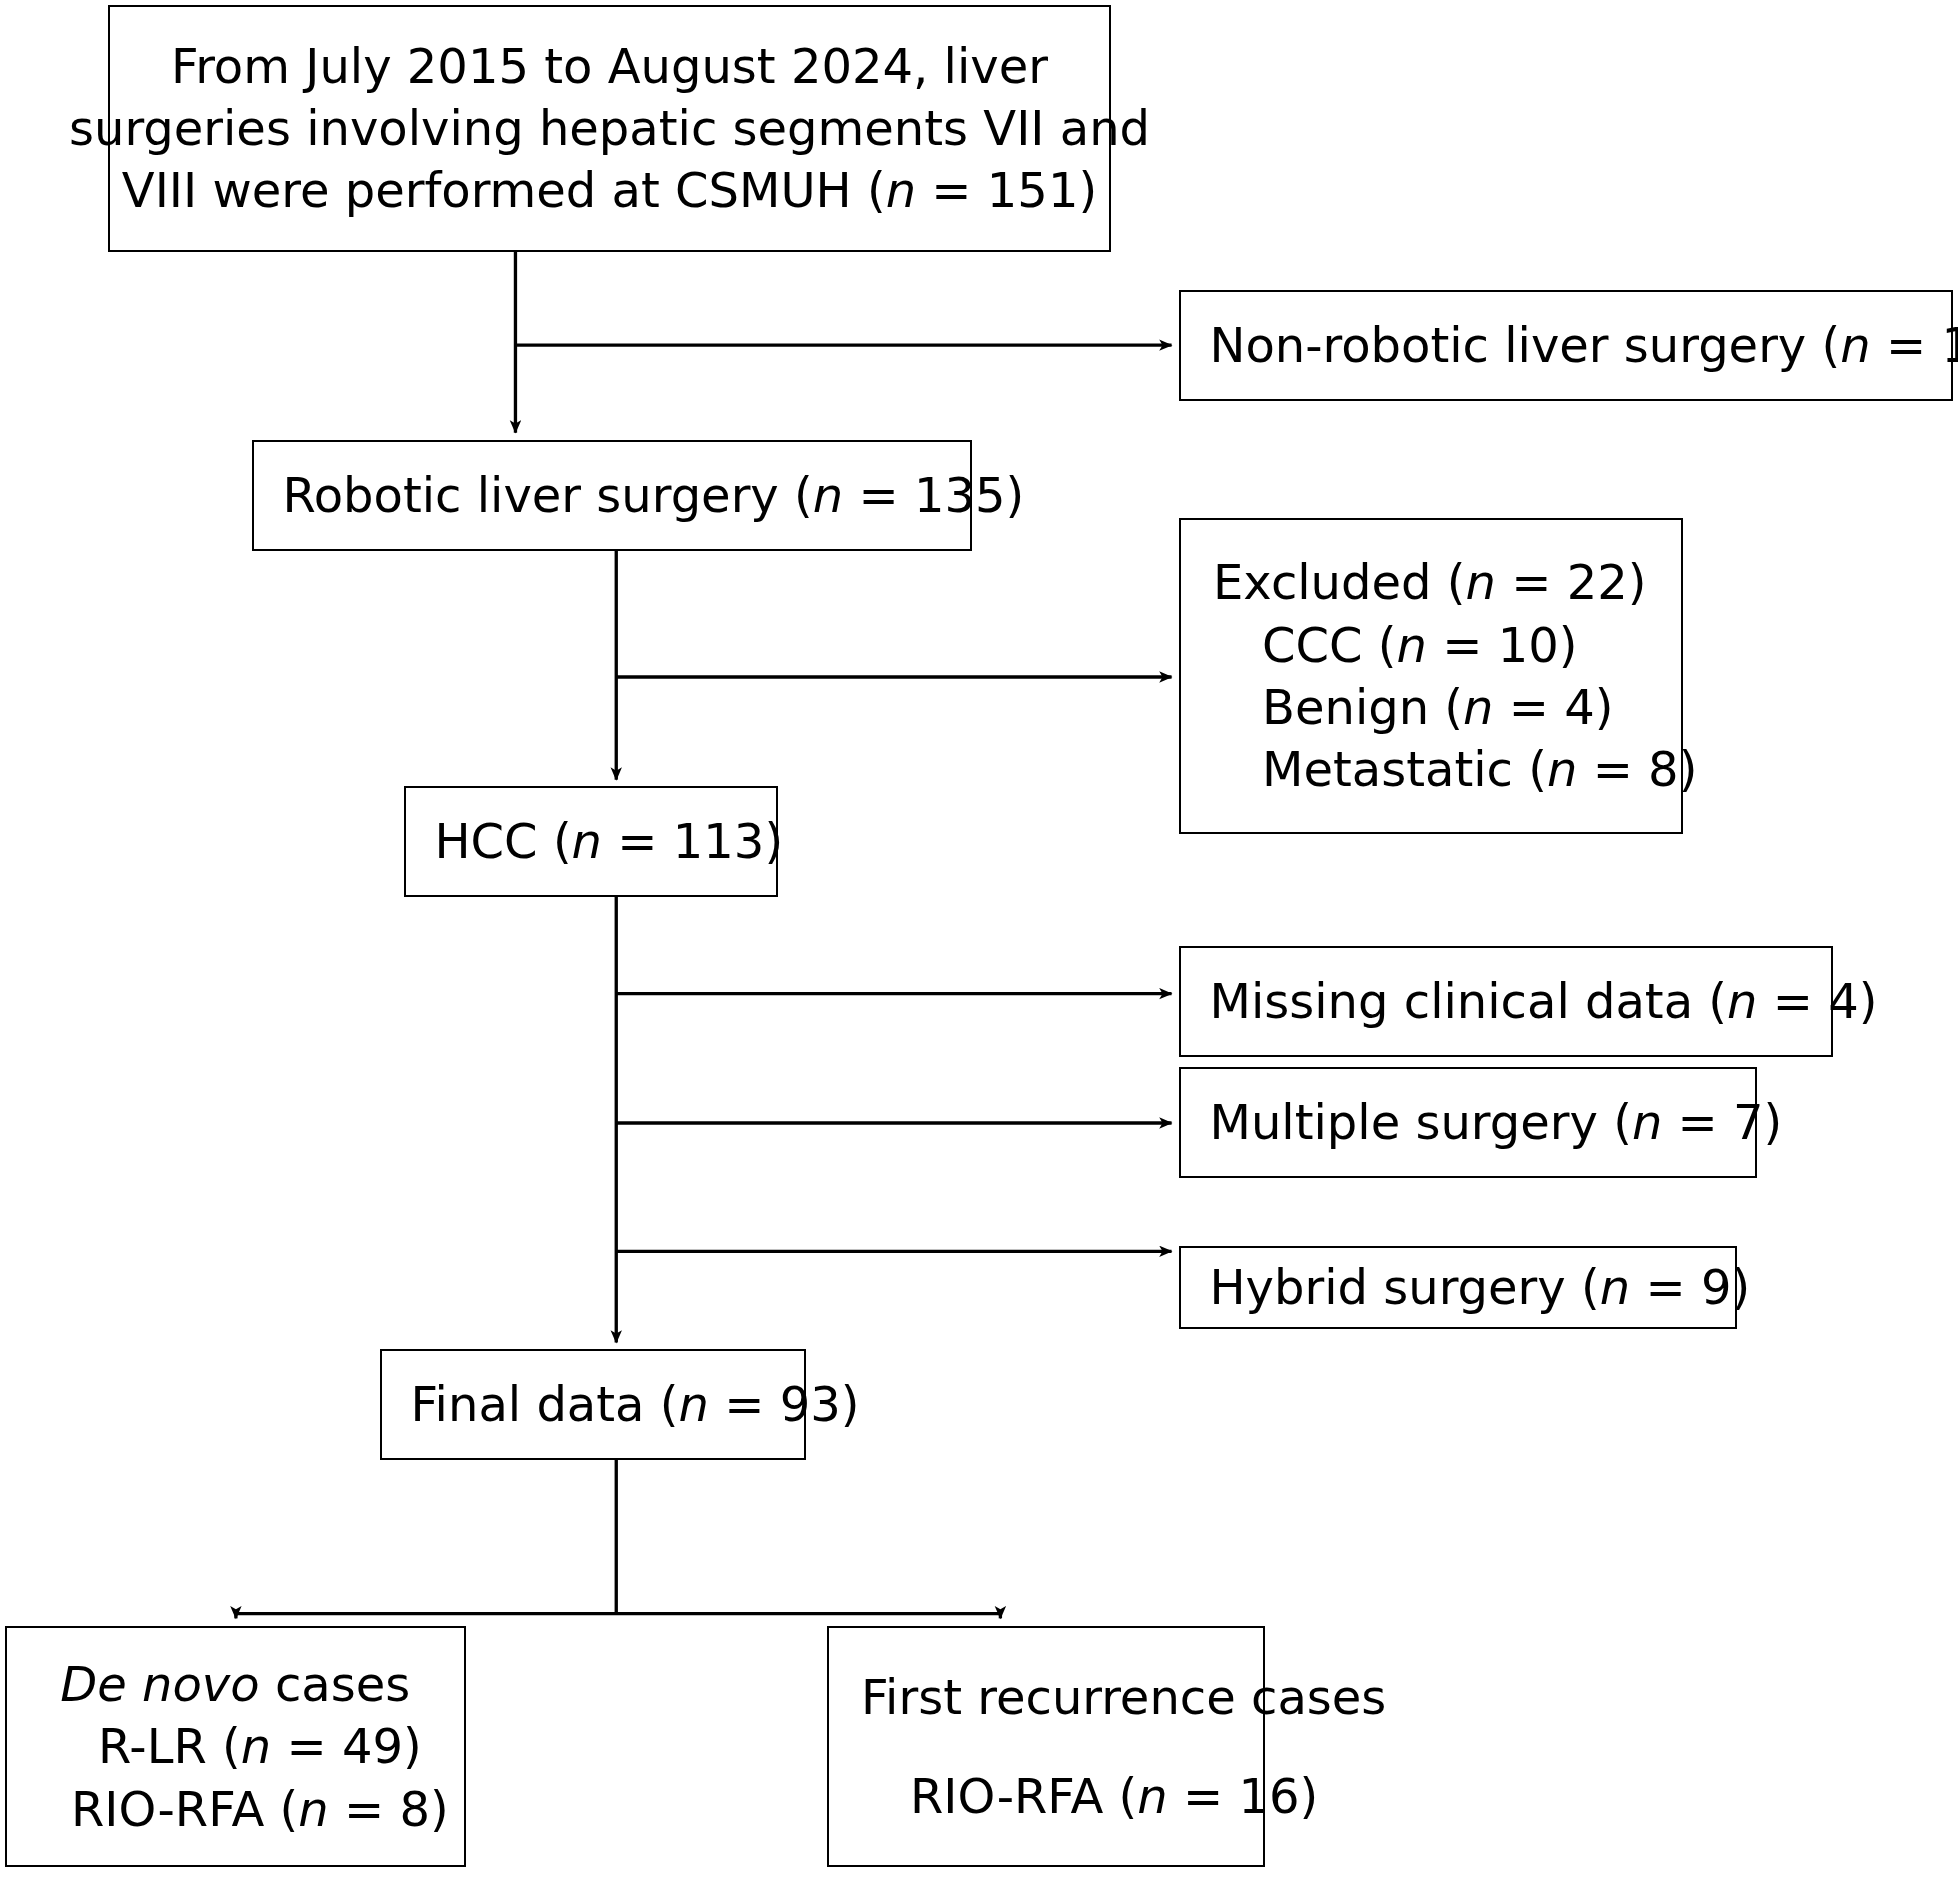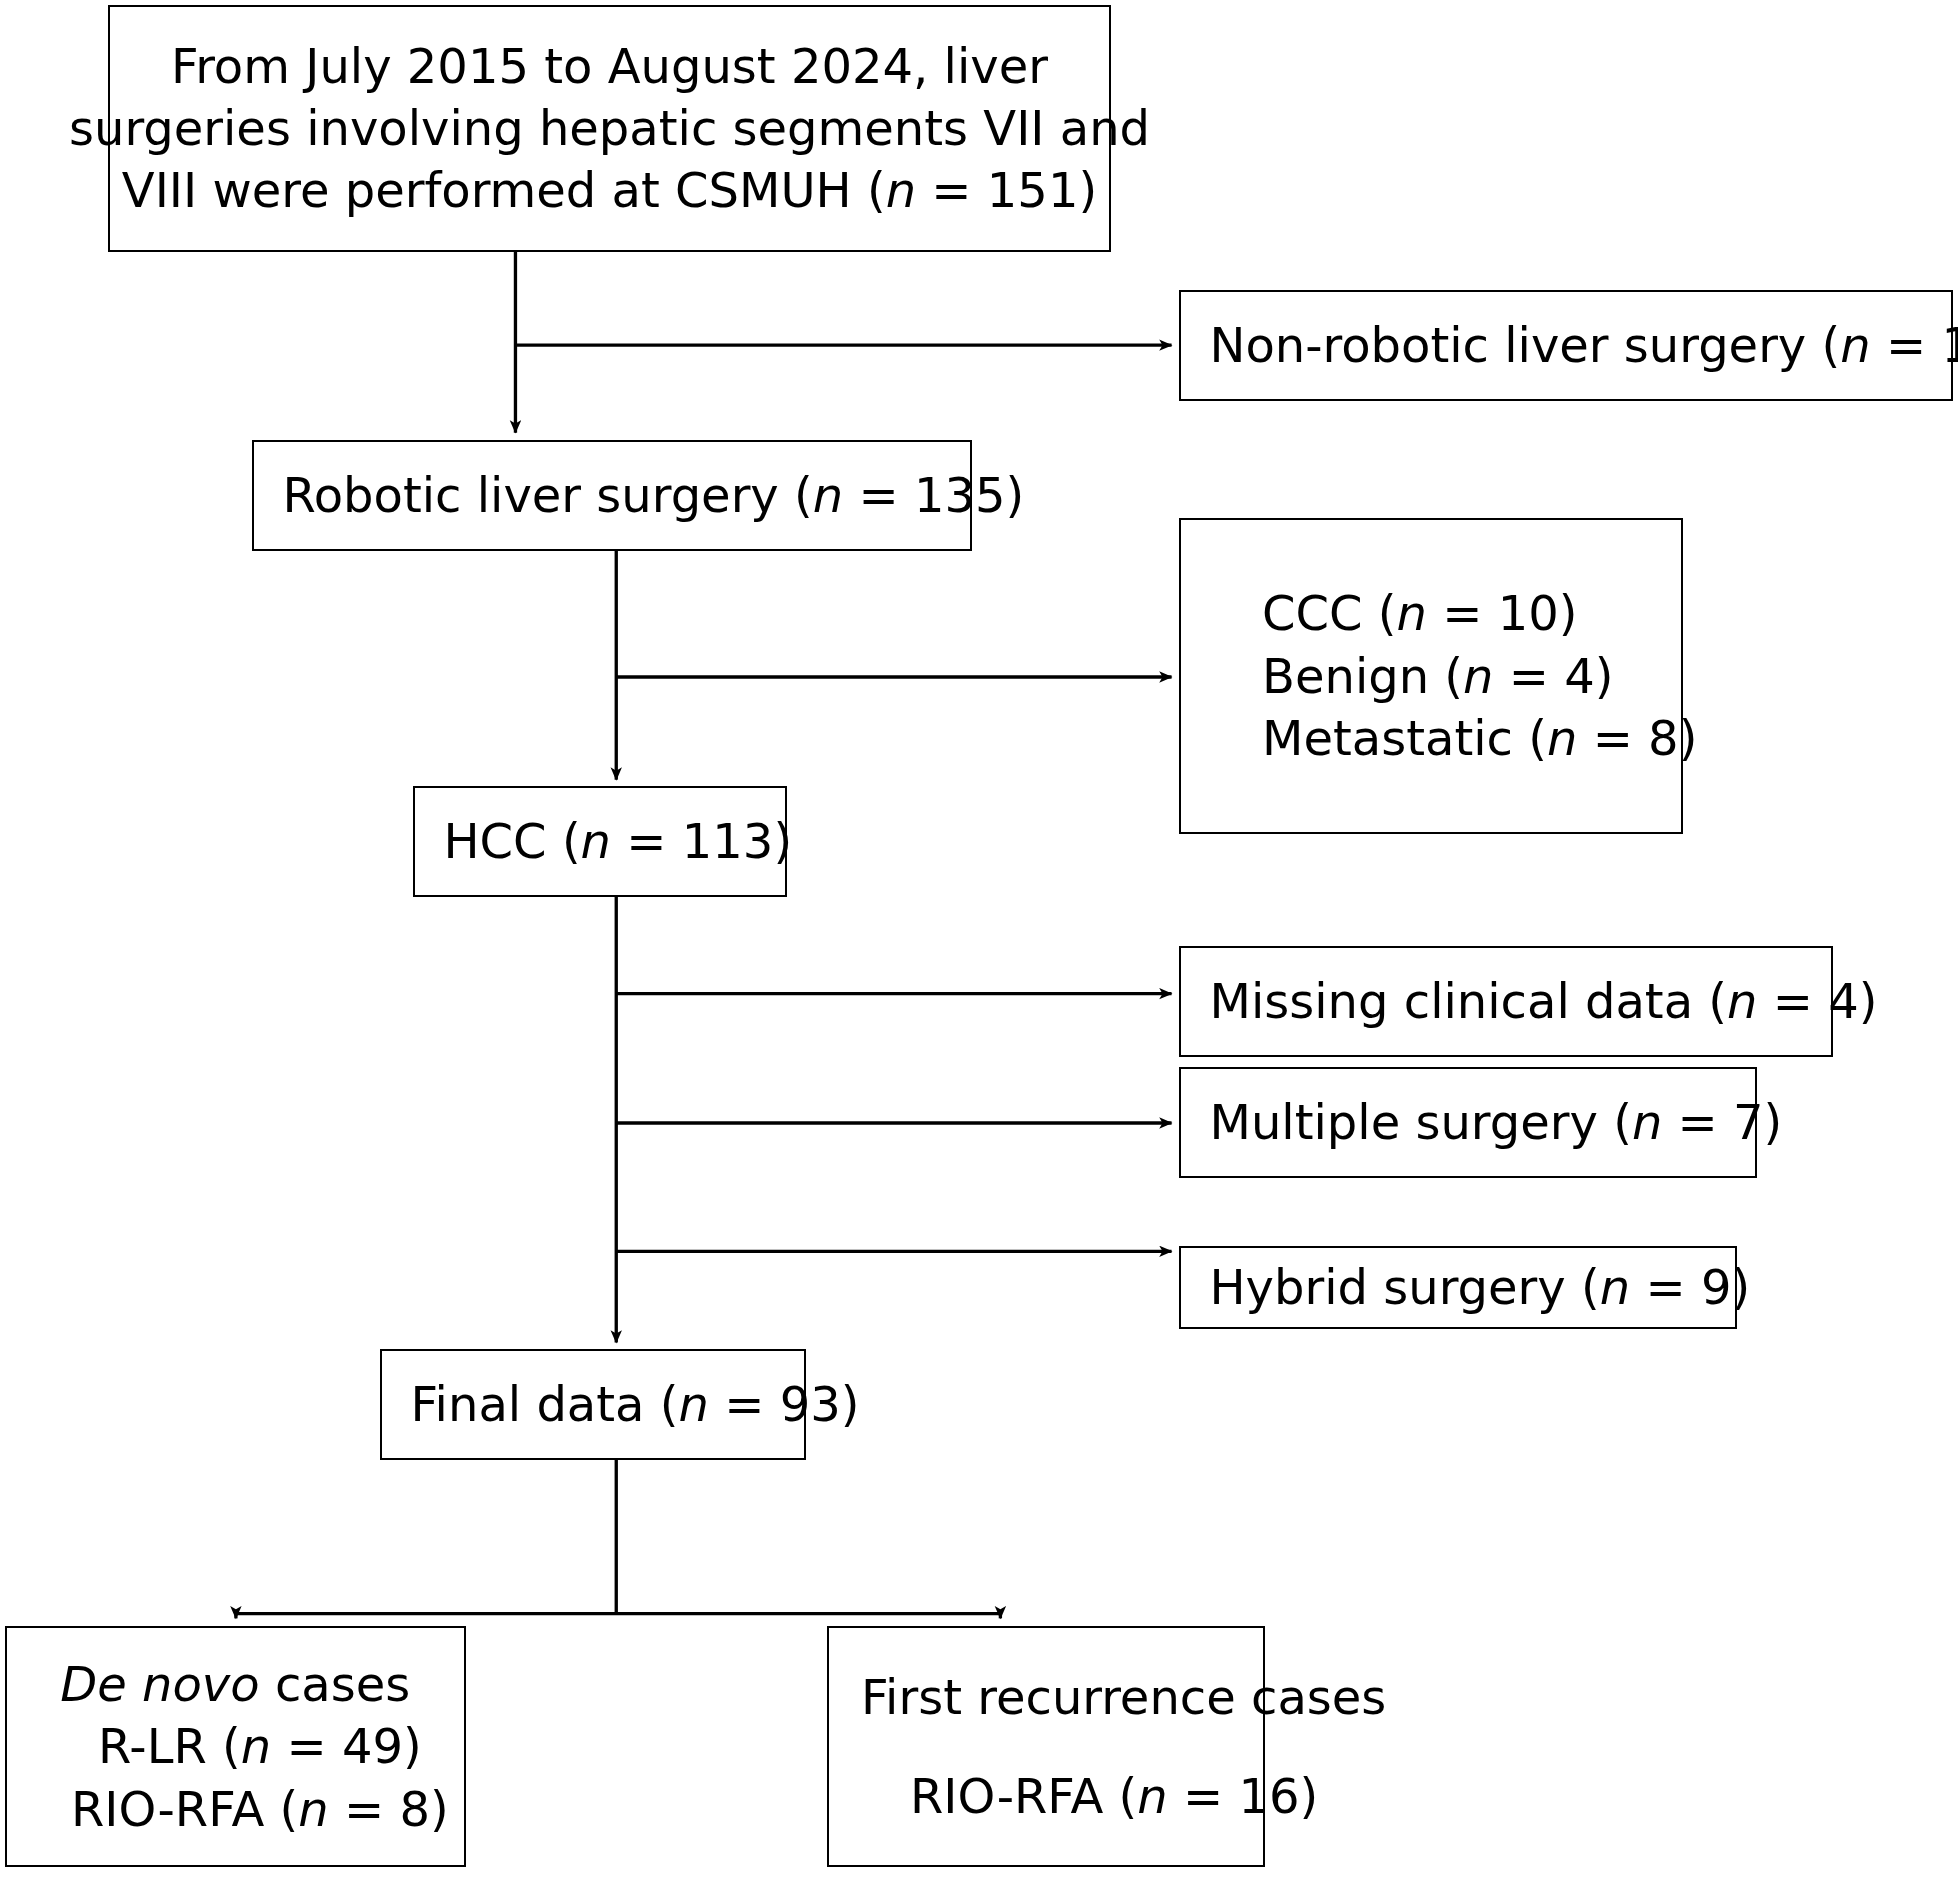--- a/index.html
+++ b/index.html
@@ -99,26 +99,27 @@
 
   <div class="node leftish pad-std t-std" style="left:1179px; top:290px; width:774px; height:111px;">
     <div class="line"><span>Non-robotic liver surgery (</span><i>n</i><span> = 16)</span></div>
   </div>
 
   <div class="node leftish pad-std t-std" style="left:252px; top:440px; width:720px; height:111px;">
     <div class="line"><span>Robotic liver surgery (</span><i>n</i><span> = 135)</span></div>
   </div>
 
   <div class="node leftish pad-blk t-multi" style="left:1179px; top:518px; width:504px; height:316px;">
+    <div class="line indent-1"><span>Excluded (</span><i>n</i><span> = 22)</span></div>
     <div class="line indent-2"><span>CCC (</span><i>n</i><span> = 10)</span></div>
     <div class="line indent-2"><span>Benign (</span><i>n</i><span> = 4)</span></div>
     <div class="line indent-2"><span>Metastatic (</span><i>n</i><span> = 8)</span></div>
   </div>
 
-  <div class="node leftish pad-std t-std" style="left:413px; top:786px; width:374px; height:111px;text-align:center;">
+  <div class="node leftish pad-std t-std" style="left:404px; top:786px; width:374px; height:111px;text-align:center;">
     <div class="line"><span>HCC (</span><i>n</i><span> = 113)</span></div>
   </div>
 
   <div class="node leftish pad-std t-std" style="left:1179px; top:939px; width:654px; height:111px;margin-top:7px;">
     <div class="line"><span>Missing clinical data (</span><i>n</i><span> = 4)</span></div>
   </div>
 
   <div class="node leftish pad-std t-std" style="left:1179px; top:1067px; width:578px; height:111px;">
     <div class="line"><span>Multiple surgery (</span><i>n</i><span> = 7)</span></div>
   </div>

